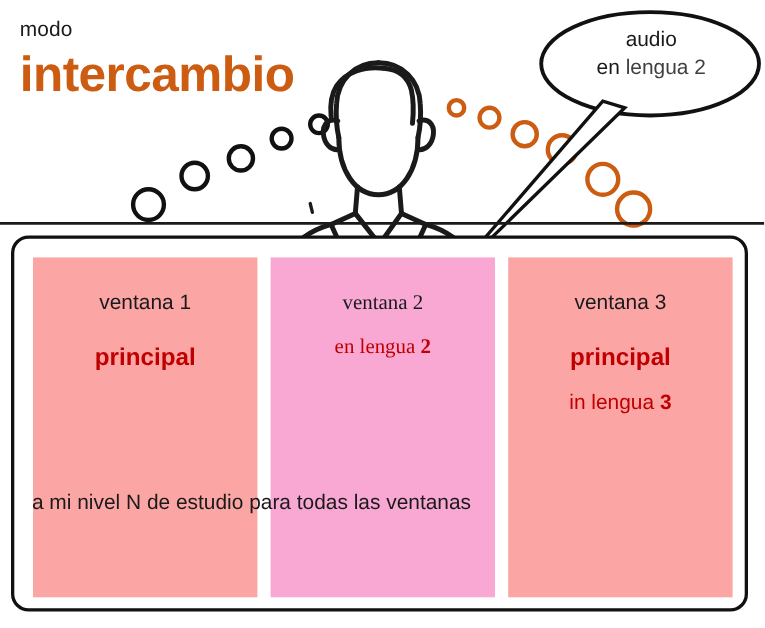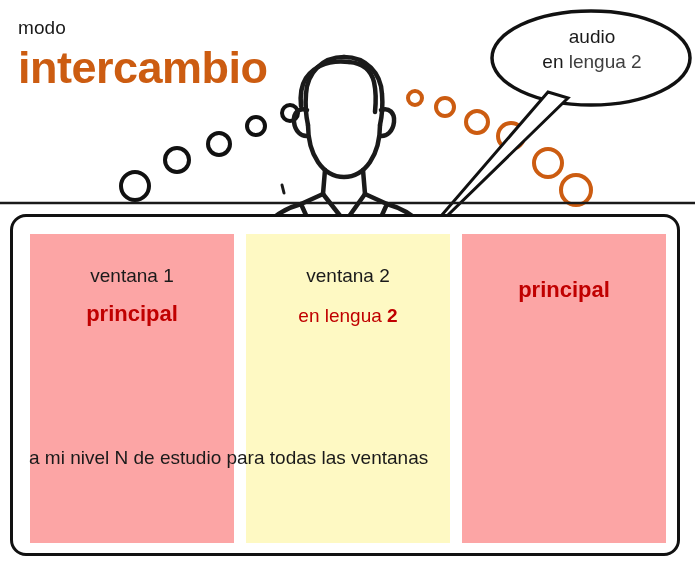--- a/index.html
+++ b/index.html
@@ -84,33 +84,33 @@
     justify-content: space-between;
   }
   .window-col {
     width: 204px;
     height: 309px;
     box-sizing: border-box;
     padding-top: 30px;
     text-align: center;
   }
   .window-col.peach { background: #fca5a5; }
-  .window-col.blue  { background: #fef9c3; }
+  .window-col.blue  { background: #f9a8d4; font-family: Liberation Serif, serif; }
 
   .window-title {
     font-size: 19px;
     color: #1a1a1a;
     line-height: 24px;
   }
   .window-role {
     font-size: 22px;
     font-weight: bold;
     color: #c00000;
     line-height: 28px;
-    margin-top: 12px;
+    margin-top: 23px;
   }
   .window-lang {
     font-size: 19px;
     color: #c00000;
     line-height: 24px;
     margin-top: 16px;
   }
   .window-lang b { font-weight: bold; }
 
   
@@ -207,19 +207,21 @@
       <div class="window-title">ventana 1</div>
       <div class="window-role">principal</div>
     </div>
 
     <div class="window-col blue">
       <div class="window-title">ventana 2</div>
       <div class="window-lang"><span>en lengua </span><b>2</b></div>
     </div>
 
     <div class="window-col peach">
+      <div class="window-title">ventana 3</div>
       <div class="window-role">principal</div>
+      <div class="window-lang"><span>in lengua </span><b>3</b></div>
     </div>
 
   </div>
 
   <div id="panel-footnote">a mi nivel N de estudio para todas las ventanas</div>
 </div>
 
 </body></html>

